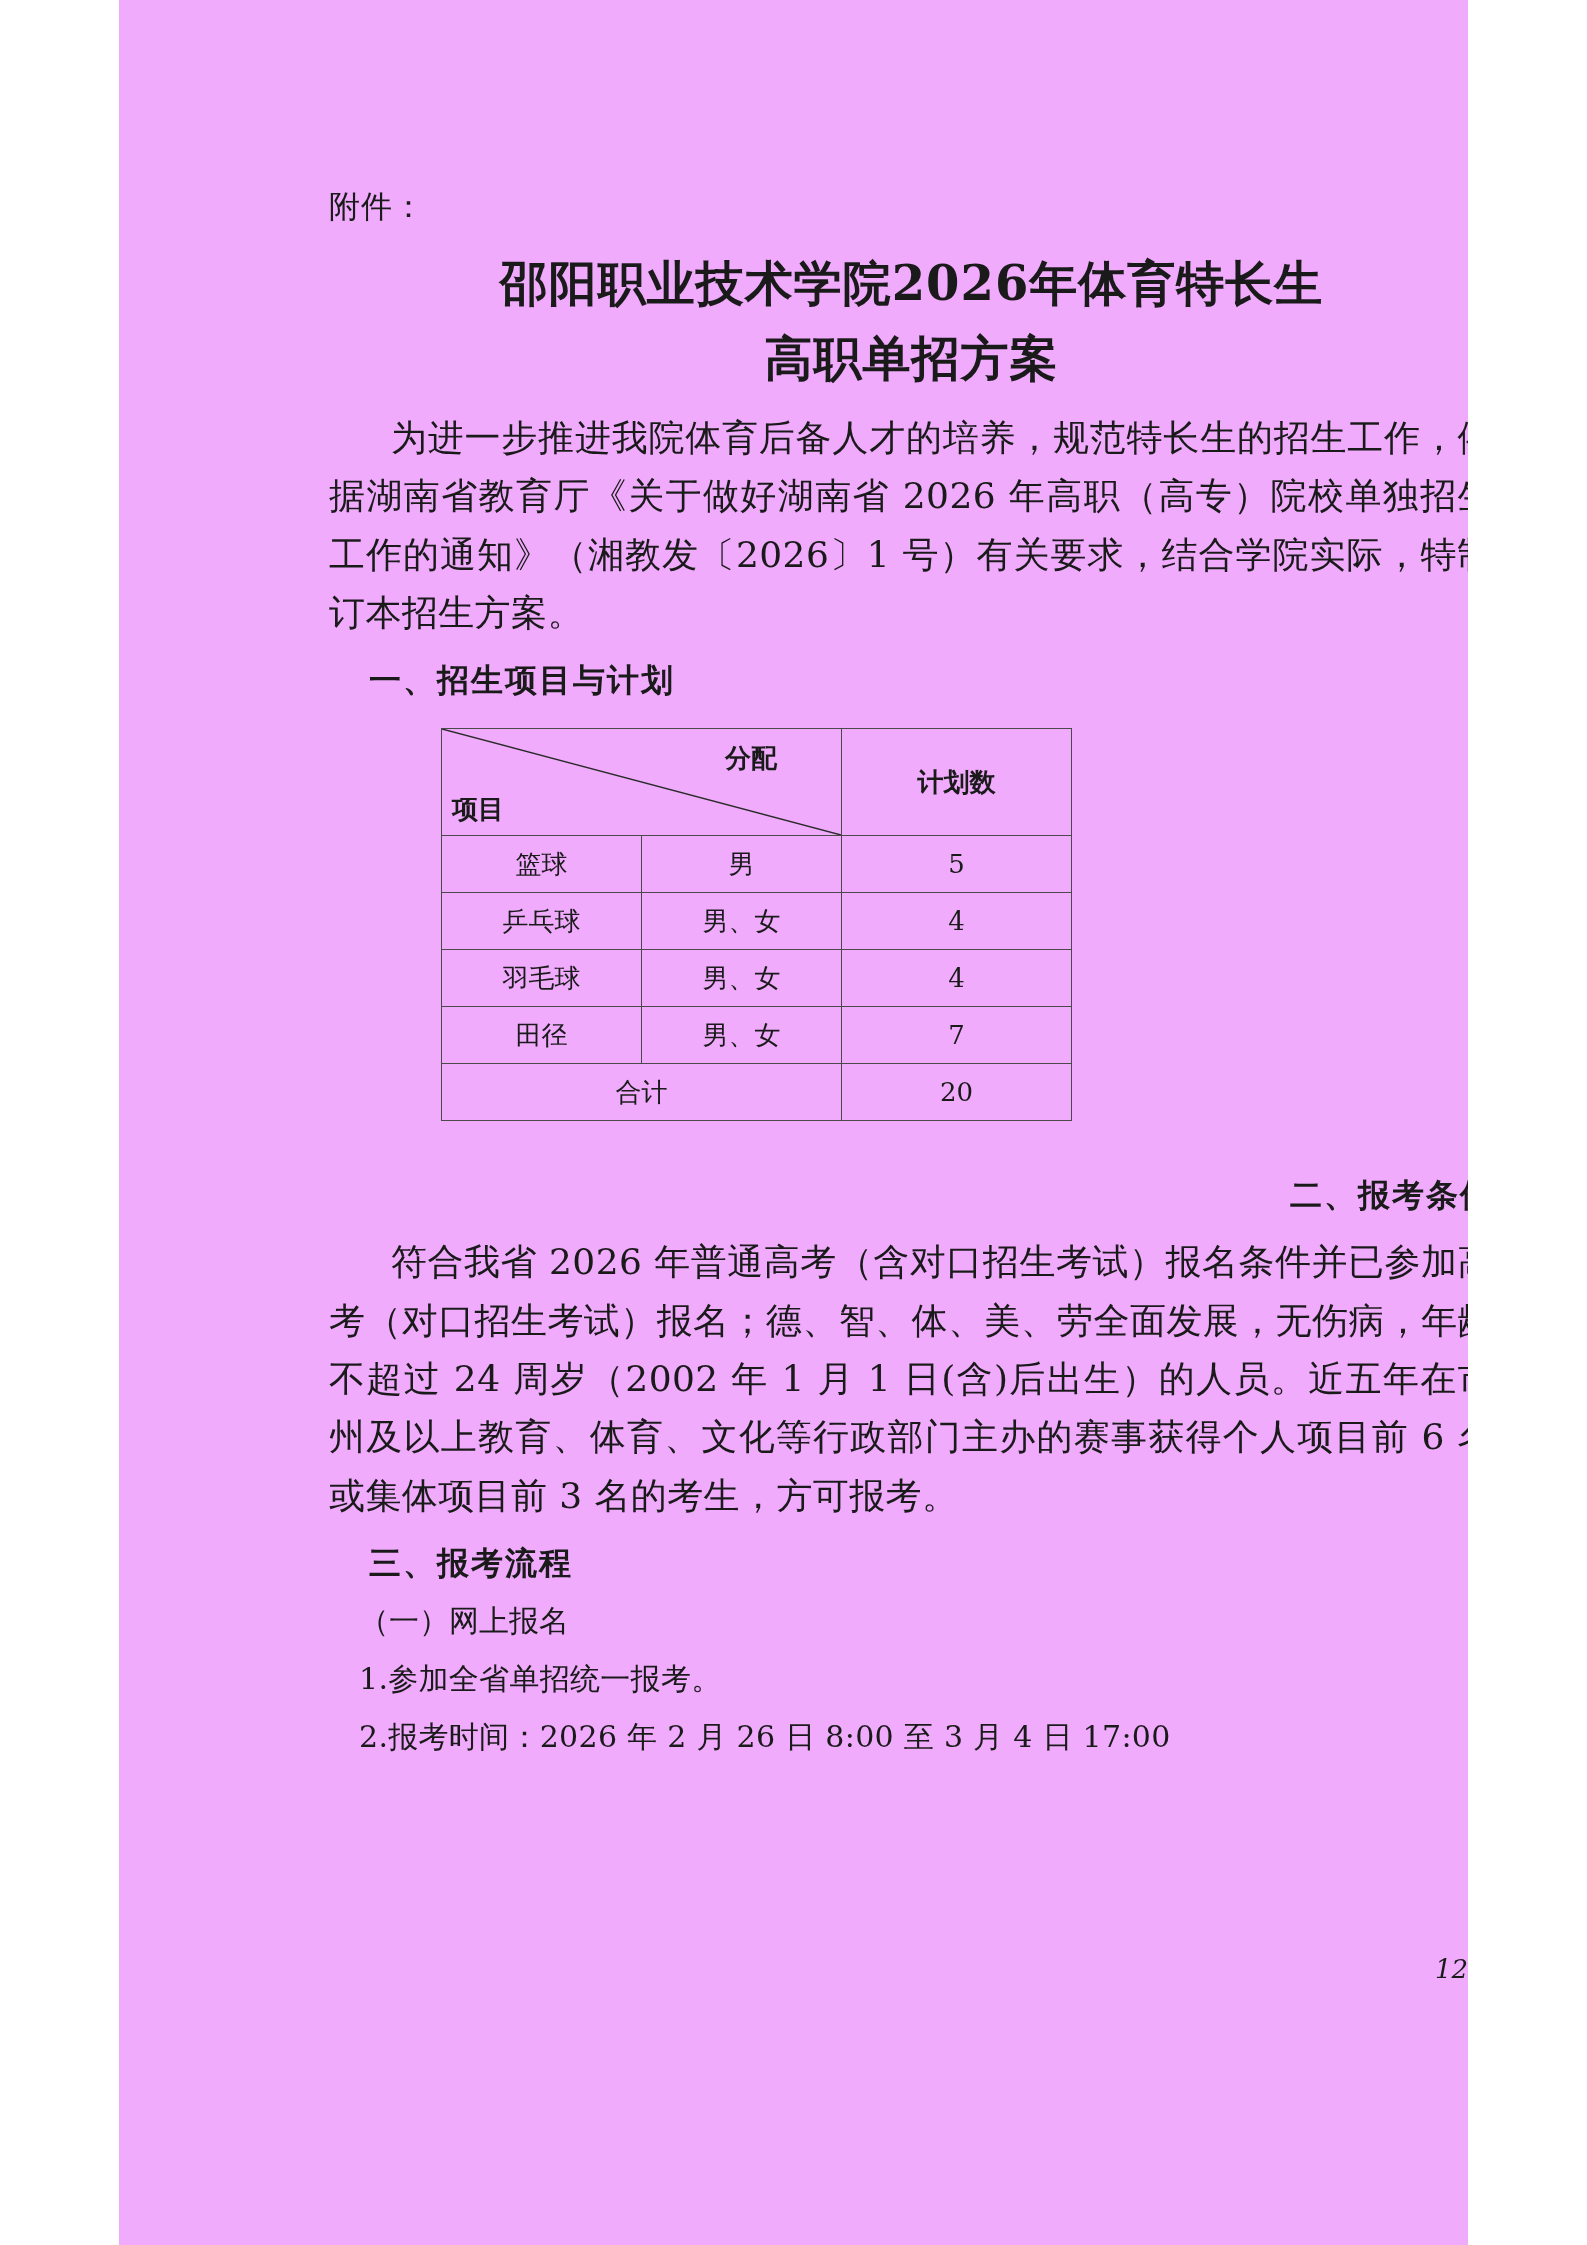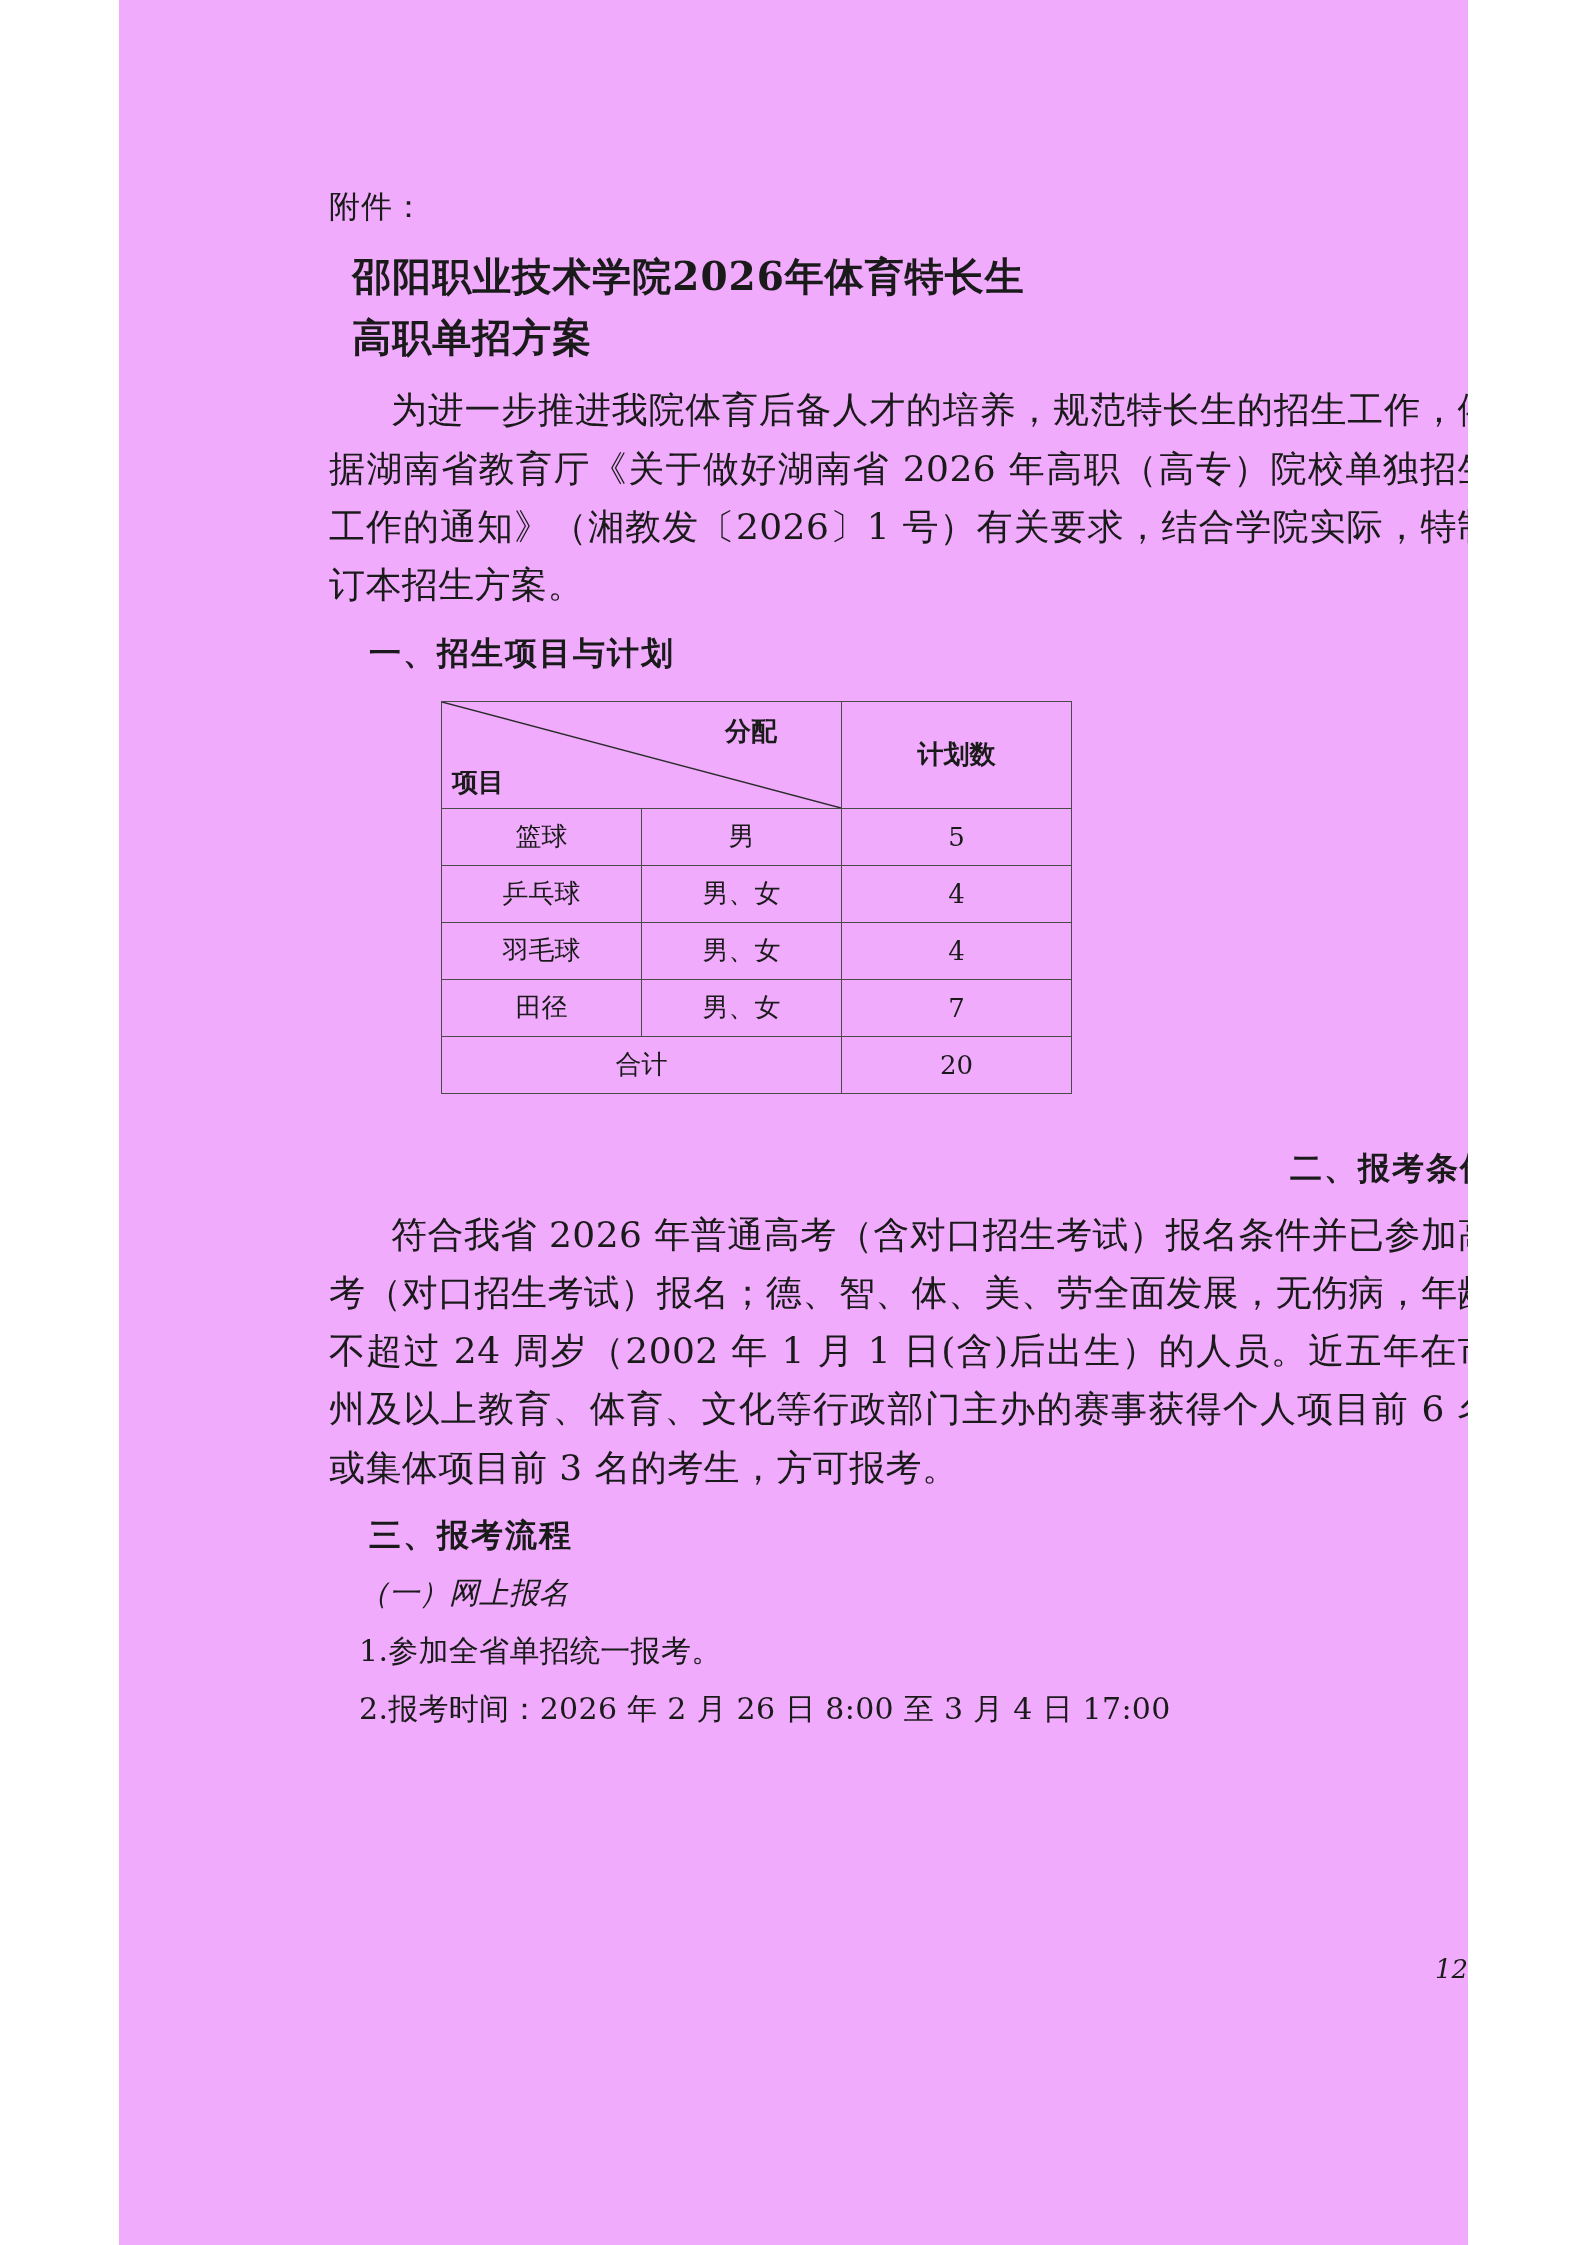--- a/index.html
+++ b/index.html
@@ -29,22 +29,22 @@
 
   
   .attach-label {
     font-size: 31px;
     letter-spacing: 1px;
     line-height: 1.4;
     margin: 0 0 18px 0;
     font-family: "DejaVu Serif", "Liberation Serif", serif;
   }
   .doc-title {
-    text-align: left;
-    font-size: 39px;
+    text-align: center;
+    font-size: 48px;
     font-weight: bold;
     line-height: 1.55;
     letter-spacing: 1px;
     margin: 0 auto;
     width: 96%;
   }
   .doc-title .line1 { display: block; }
   .doc-title .line2 { display: block; }
 
   p.body-par {
@@ -63,21 +63,20 @@
     letter-spacing: 2px;
     margin: 14px 0 2px 0;
     text-indent: 40px;
     line-height: 1.5;
   }
   p.sub-heading {
     font-size: 30px;
     margin: 10px 0 0 0;
     text-indent: 30px;
     line-height: 1.6;
-    font-style: italic;
   }
   p.list-item {
     font-size: 30px;
     margin: 10px 0 0 0;
     text-indent: 30px;
     line-height: 1.6;
     letter-spacing: 0.3px;
   }
 
   

